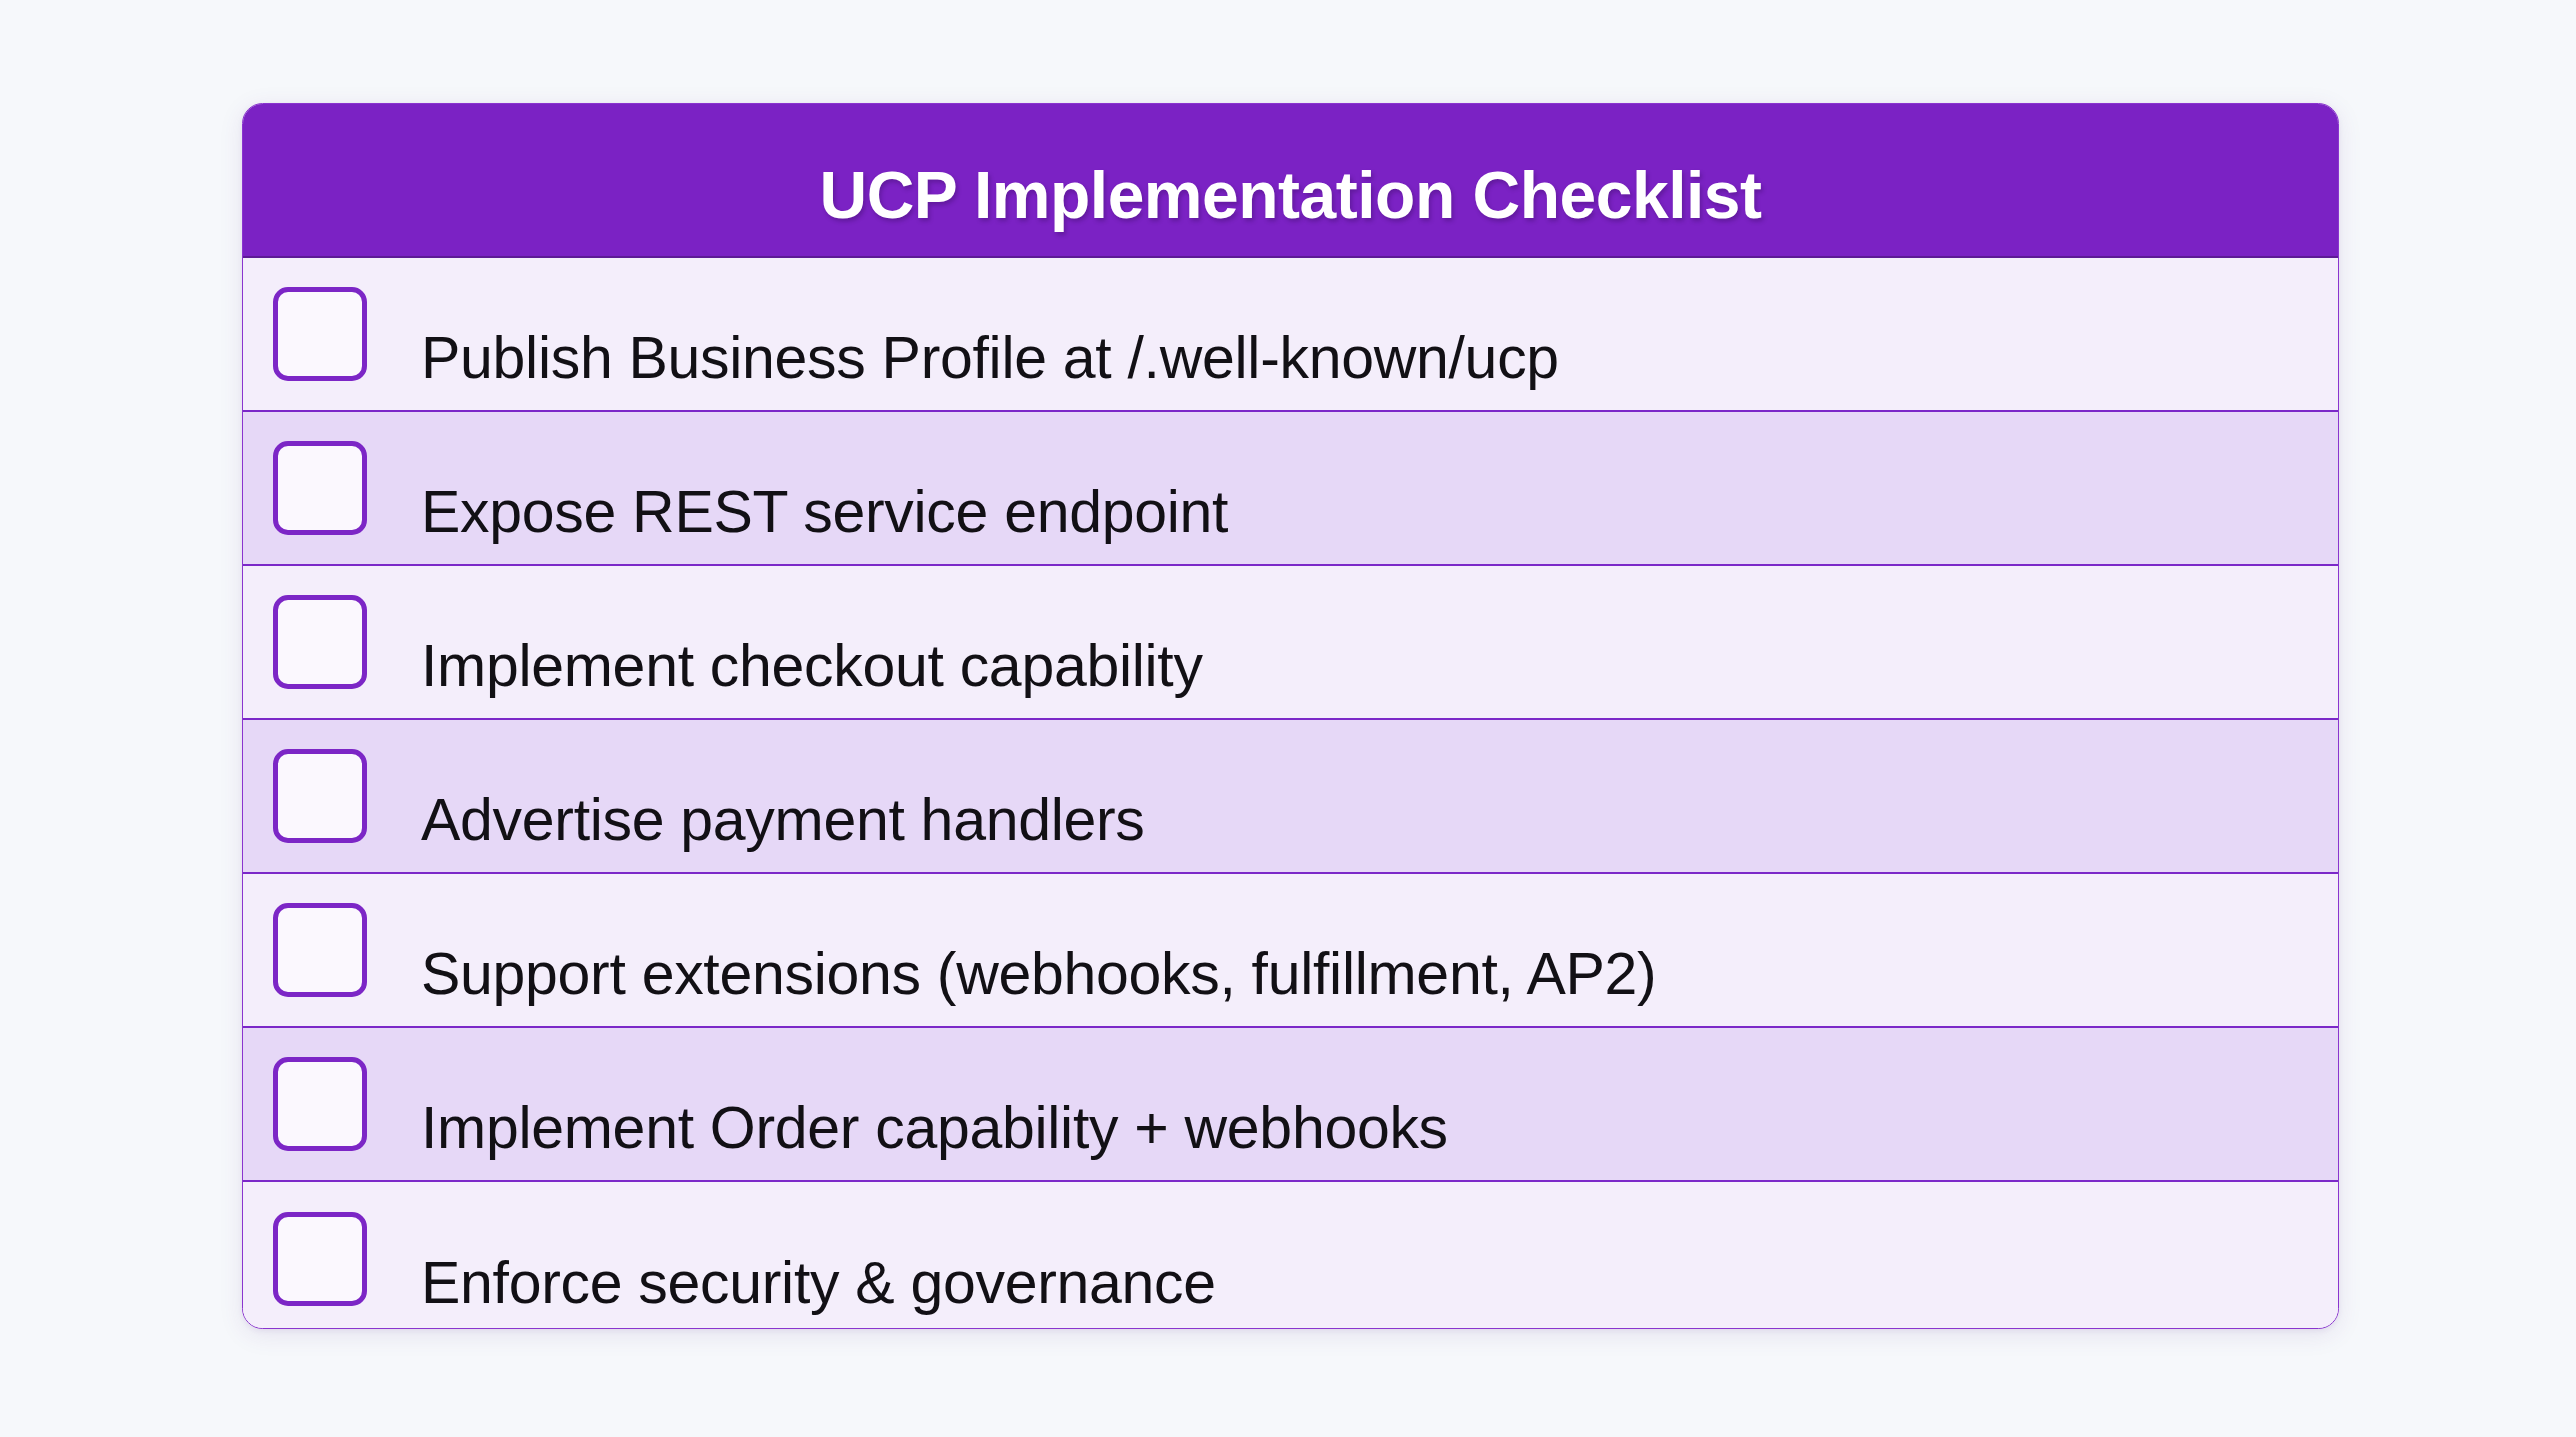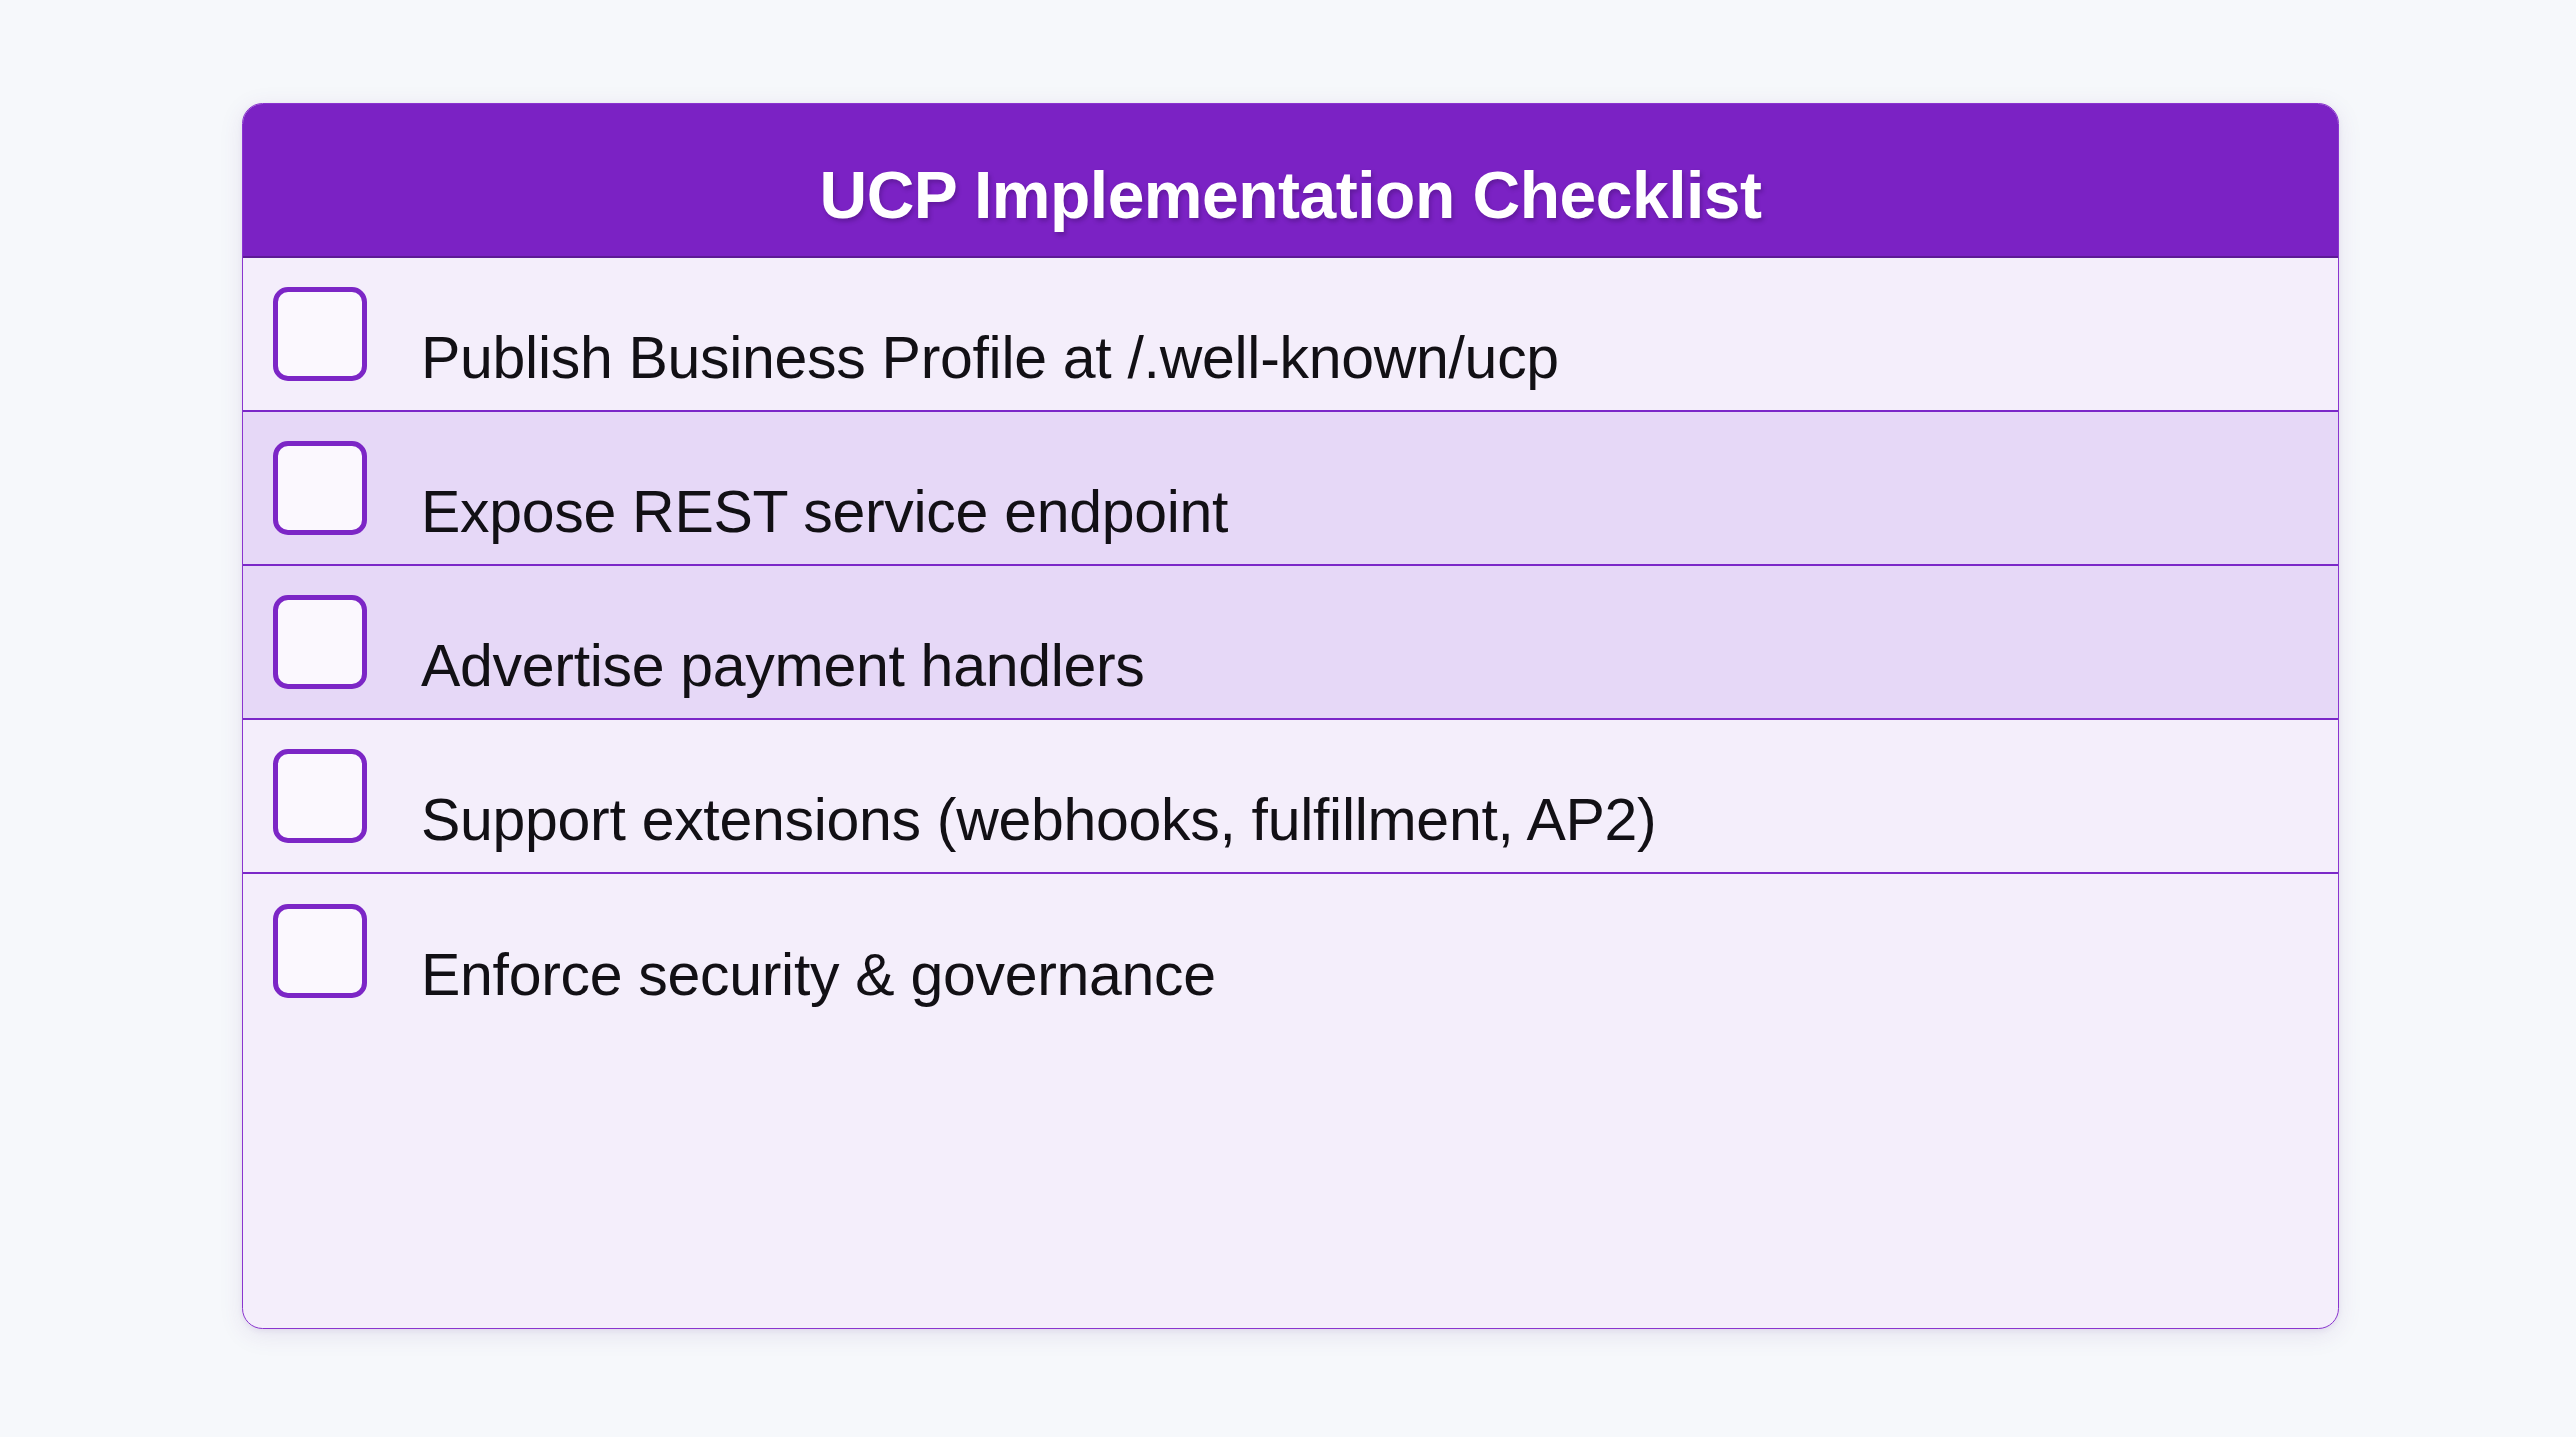--- a/index.html
+++ b/index.html
@@ -108,31 +108,39 @@
     <div class="check-row odd">
       <div class="checkbox"></div>
       <div class="check-label">Publish Business Profile at /.well-known/ucp</div>
     </div>
 
     <div class="check-row even">
       <div class="checkbox"></div>
       <div class="check-label">Expose REST service endpoint</div>
     </div>
 
+    <div class="check-row odd">
+      <div class="checkbox"></div>
+      <div class="check-label">Implement checkout capability</div>
+    </div>
 
     <div class="check-row even">
       <div class="checkbox"></div>
       <div class="check-label">Advertise payment handlers</div>
     </div>
 
     <div class="check-row odd">
       <div class="checkbox"></div>
       <div class="check-label">Support extensions (webhooks, fulfillment, AP2)</div>
     </div>
 
+    <div class="check-row even">
+      <div class="checkbox"></div>
+      <div class="check-label">Implement Order capability + webhooks</div>
+    </div>
 
     <div class="check-row odd">
       <div class="checkbox"></div>
       <div class="check-label">Enforce security &amp; governance</div>
     </div>
 
   </div>
 </div>
 
 

